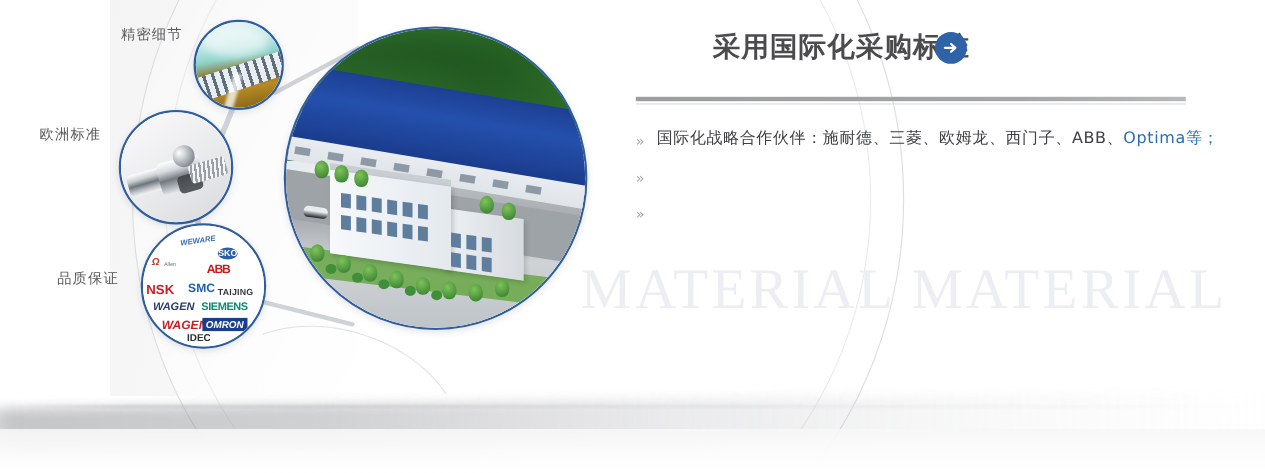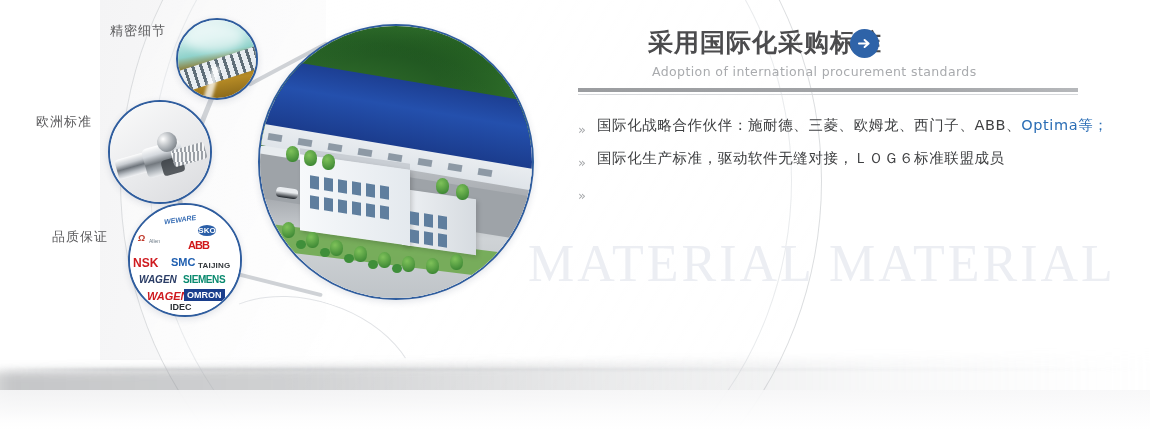--- a/index.html
+++ b/index.html
@@ -67,21 +67,21 @@
 
   
   .lbl{
     position:absolute;
     font-size:13px;color:#5a5a5c;letter-spacing:1px;
     white-space:nowrap;
     font-family:"DejaVu Sans","Liberation Sans",sans-serif;
   }
   .lbl-1{left:110px;top:22px;}
   .lbl-2{left:36px;top:113px;}
-  .lbl-3{left:52px;top:228px;}
+  .lbl-3{left:52px;top:244px;}
 
   
   .conn{position:absolute;background:#cfd2d6;pointer-events:none;border-radius:2px;}
   .conn-a{left:206px;top:86px;width:5px;height:40px;transform:rotate(22deg);}
   .conn-b{left:178px;top:186px;width:5px;height:38px;transform:rotate(-8deg);}
   .conn-c{left:243px;top:62px;width:90px;height:4px;transform:rotate(-28deg);}
   .conn-d{left:214px;top:280px;width:110px;height:4px;transform:rotate(14deg);}
 
   
   .bubble{
@@ -133,21 +133,21 @@
   .lg-omega{left:8px;top:28px;font-size:9px;color:#c0392b;font-style:italic;}
   .lg-omega-t{left:19px;top:33px;font-size:5px;color:#6d7a86;font-weight:normal;}
   .lg-abb{left:58px;top:34px;font-size:11px;color:#d0191a;letter-spacing:-1px;}
   .lg-nsk{left:3px;top:51px;font-size:12px;color:#cf1b20;}
   .lg-smcdot{left:34px;top:53px;width:13px;height:8px;border-radius:50%;background:#0f1a3c;}
   .lg-smc{left:41px;top:51px;font-size:11px;color:#1f5fb0;}
   .lg-taij{left:68px;top:56px;font-size:8px;color:#33373b;letter-spacing:.2px;}
   .lg-wagen{left:9px;top:69px;font-size:10px;color:#2b3d66;font-style:italic;}
   .lg-siemens{left:53px;top:69px;font-size:10px;color:#0a8a6f;letter-spacing:-.4px;}
   .lg-abba{left:17px;top:85px;font-size:11px;color:#cf1b20;font-style:italic;}
-  .lg-omron{left:54px;top:84px;font-size:9px;color:#fff;background:#1a3e8c;padding:1px 3px;}
+  .lg-omron{left:54px;top:84px;font-size:9px;color:#fff;background:#1a3e8c;padding:1px 3px;font-style:italic;}
   .lg-idecbar{left:34px;top:98px;width:5px;height:9px;background:#6e7378;}
   .lg-idec{left:40px;top:97px;font-size:9px;color:#2a2f34;}
 
   
   .b-factory{left:258px;top:24px;width:272px;height:272px;border:2px solid #2f5d9e;}
   .f-sky{position:absolute;inset:0;background:#e8ecef;}
   .f-trees{position:absolute;left:0;top:0;width:272px;height:120px;
     background:
       radial-gradient(ellipse at 20% 70%,#2f6b2a 0 22%,rgba(0,0,0,0) 60%),
       radial-gradient(ellipse at 45% 45%,#1f5520 0 26%,rgba(0,0,0,0) 62%),
@@ -352,35 +352,33 @@
 
   <div class="right">
 
     <div class="head-row">
       <div class="title-cn">采用国际化采购标准</div>
       <div class="arrow-btn">
         <svg width="17" height="17" viewBox="0 0 17 17" aria-hidden="true">
           <path d="M3 8.5 H12 M8.6 5 L12.6 8.5 L8.6 12" fill="none" stroke="#ffffff" stroke-width="2" stroke-linecap="round" stroke-linejoin="round"></path>
         </svg>
       </div>
-      <div class="title-en">Adoption of international procurement standards</div>
       <div class="rule"></div>
       <div class="rule2"></div>
     </div>
 
     <div class="bullets">
 
       <div class="bline">
         <span class="chev">»</span>
         <span class="btxt"><span>国际化战略合作伙伴：施耐德、三菱、欧姆龙、西门子、ABB、</span><span class="hl">Optima等；</span></span>
       </div>
 
       <div class="bline">
         <span class="chev">»</span>
-        <span class="btxt">国际化生产标准，驱动软件无缝对接，ＬＯＧ６标准联盟成员</span>
       </div>
 
       <div class="bline">
         <span class="chev">»</span>
       </div>
 
     </div>
   </div>
 
   <div class="bottom-swoosh2"></div>

